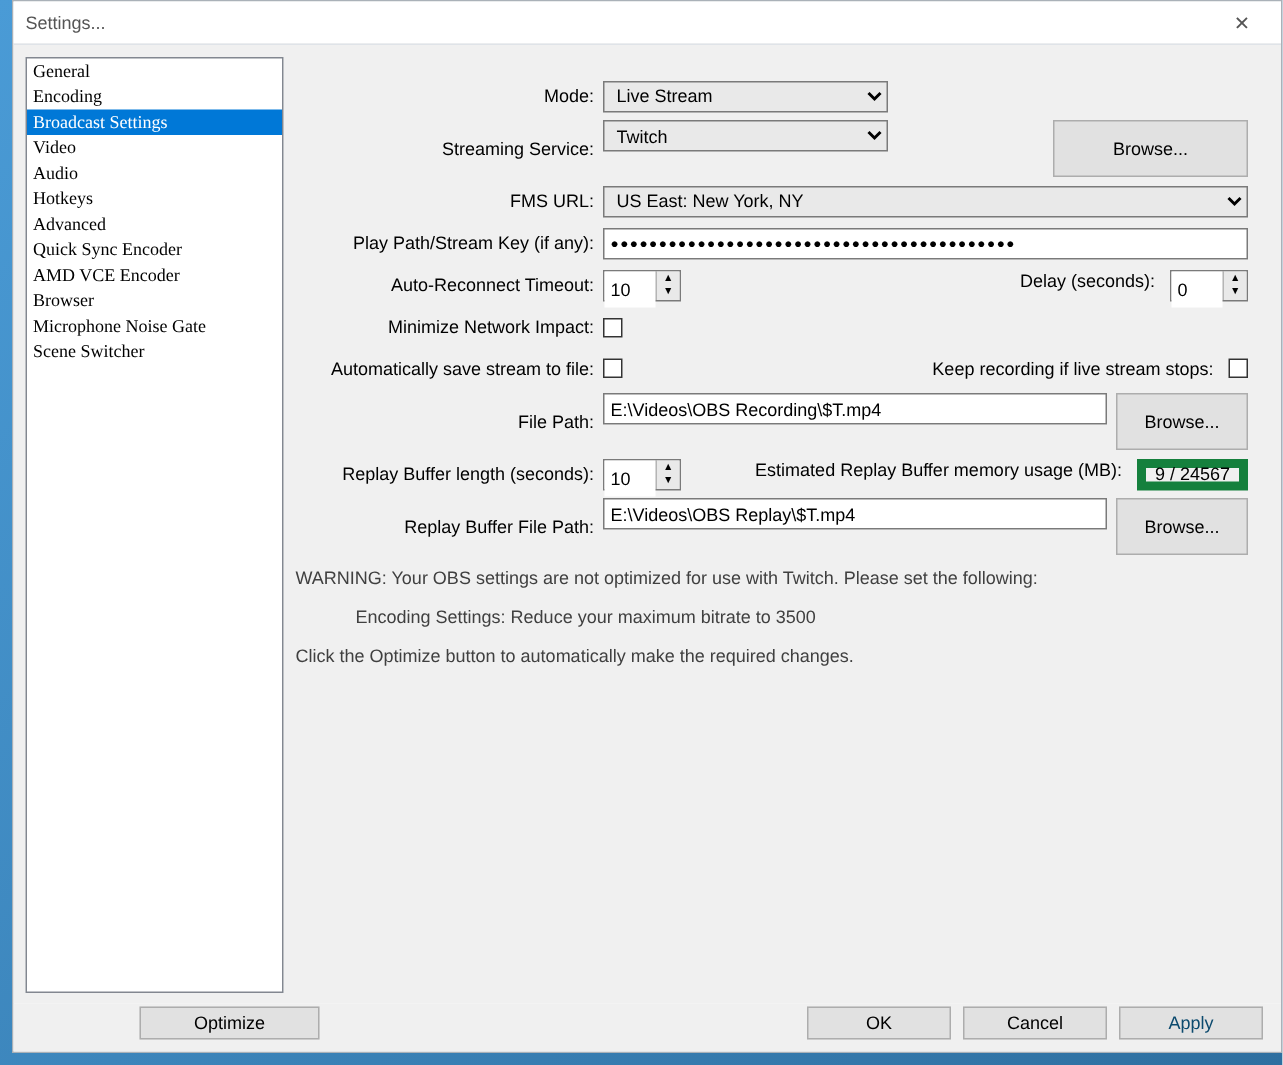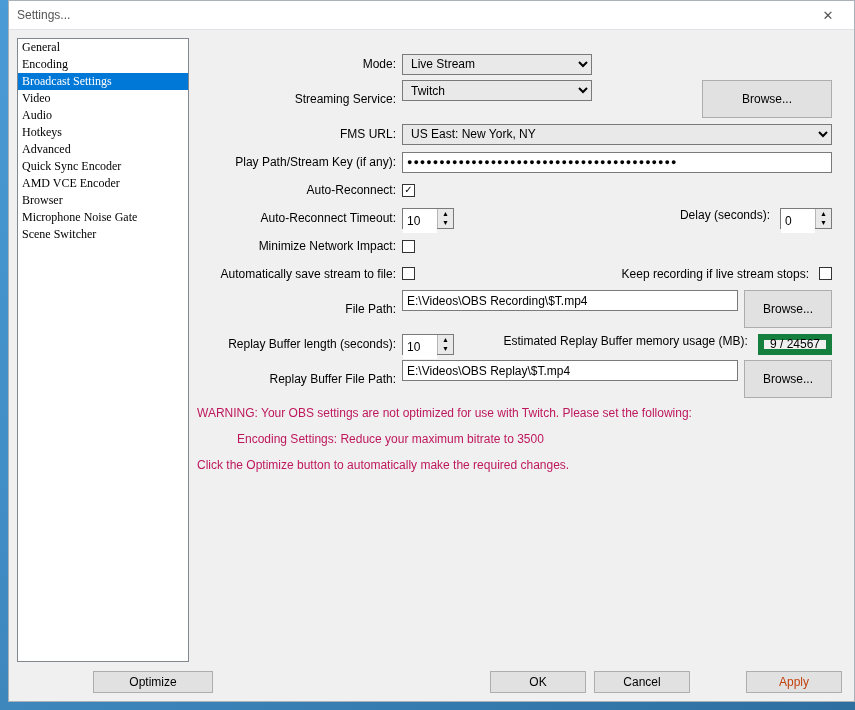--- a/index.html
+++ b/index.html
@@ -116,33 +116,33 @@
     font:inherit; padding:12px 4px;
   }
   .spin .arrows {
     width:16px; display:flex; flex-direction:column;
     border-left:1px solid #b5b5b5;
   }
   .spin .arrows div {
     flex:1; font-size:7px; display:flex; align-items:center; justify-content:center;
     background:#e9e9e9;
   }
-  .warn { color:#be185d; margin-top:6px; line-height:18px; }
+  .warn { color:#404040; margin-top:6px; line-height:18px; }
   .warn .indent { padding-left:40px; display:block; margin-top:8px; margin-bottom:8px;}
   
   .bottom {
     display:flex; gap:8px;
     padding:2px 12px 8px 0;
     background:#f0f0f0;
     align-items:center;
   }
   .bottom .spacer { flex:1; }
   .bottom .btn { min-width:96px; height:22px; }
   .bottom .btn.optimize { min-width:120px; margin-left:84px; }
-  .bottom .btn.disabled { color:#c2410c;margin-left:48px; }
+  .bottom .btn.disabled { color:#0c4a6e; }
   .readonly-box {
     border:6px solid #15803d;
     background:#f0f0f0;
     height:21px; padding:0 6px;
     display:inline-flex; align-items:center;
     min-width:72px; justify-content:center;
   }
   .right-label {
     text-align:right;
     white-space:nowrap;
@@ -209,26 +209,20 @@
           </div>
         </div>
 
         <div class="row">
           <div class="lbl">Play Path/Stream Key (if any):</div>
           <div class="control-area">
             <input type="text" class="text" style="flex: 1 1 0%; letter-spacing: 1px; font-size: 9px; font-weight: bold;" value="●●●●●●●●●●●●●●●●●●●●●●●●●●●●●●●●●●●●●●●●●●">
           </div>
         </div>
 
-        <div class="row">
-          <div class="lbl">Auto-Reconnect:</div>
-          <div class="control-area">
-            <span class="checkbox" id="cb-auto-reconnect">✓</span>
-          </div>
-        </div>
 
         <div class="row">
           <div class="lbl">Auto-Reconnect Timeout:</div>
           <div class="control-area">
             <div class="spin">
               <input value="10" style="">
               <div class="arrows">
                 <div>▲</div>
                 <div>▼</div>
               </div>

